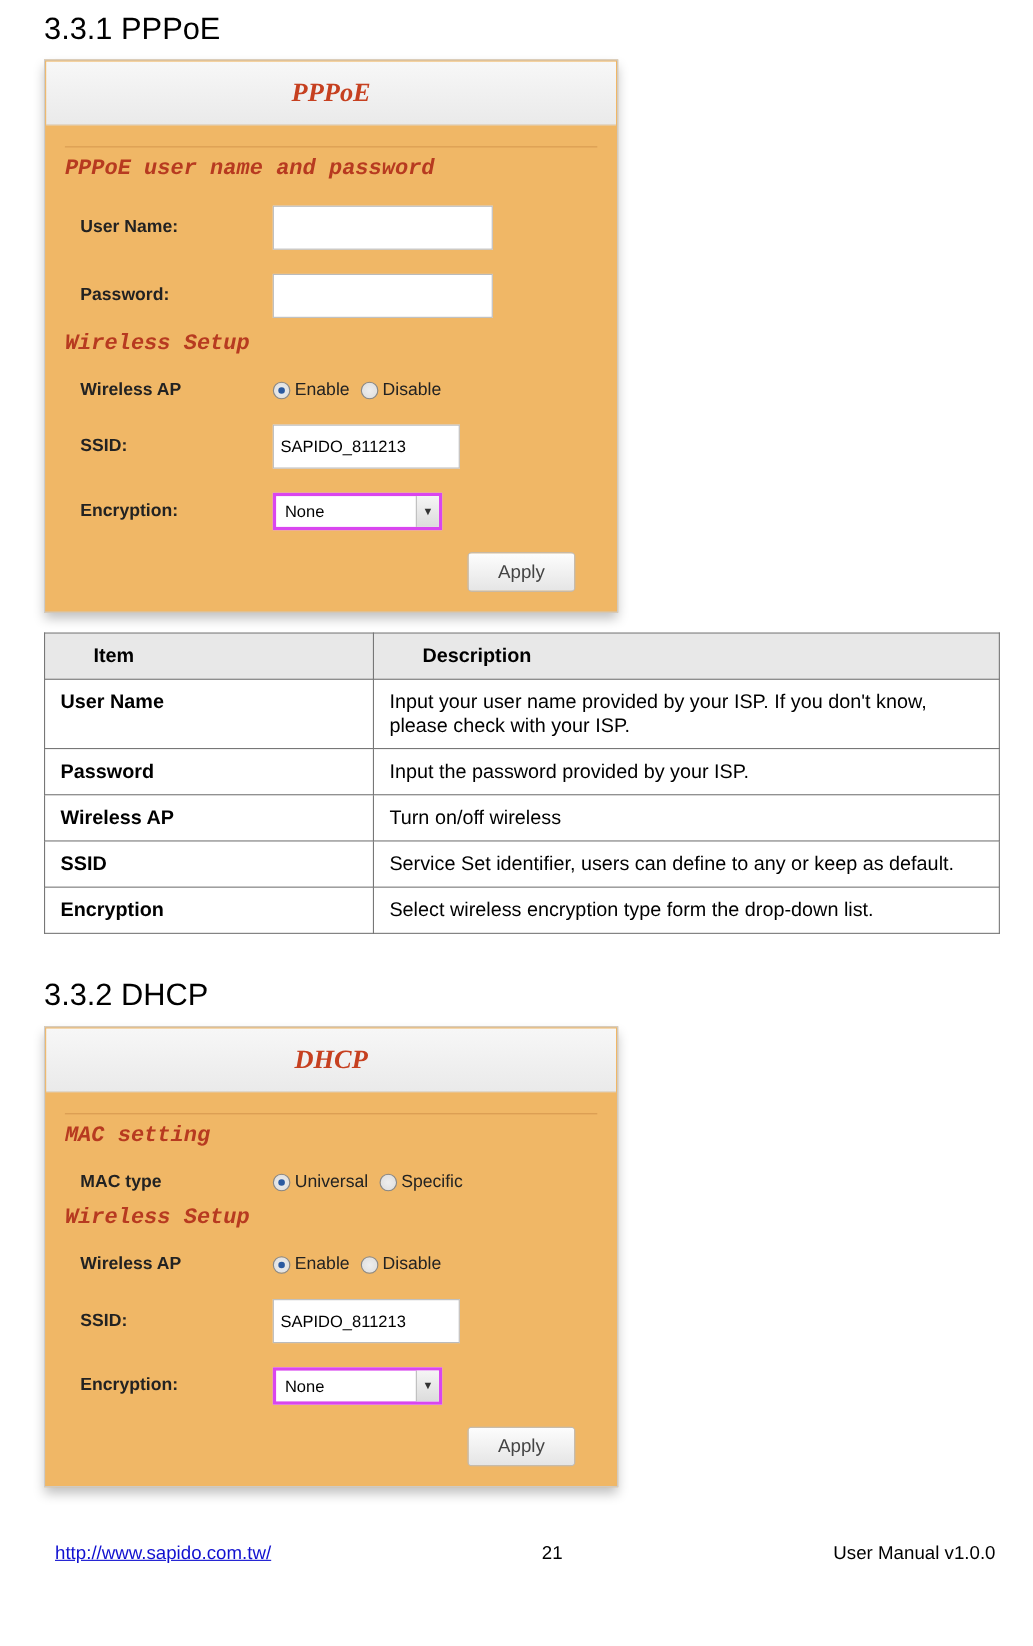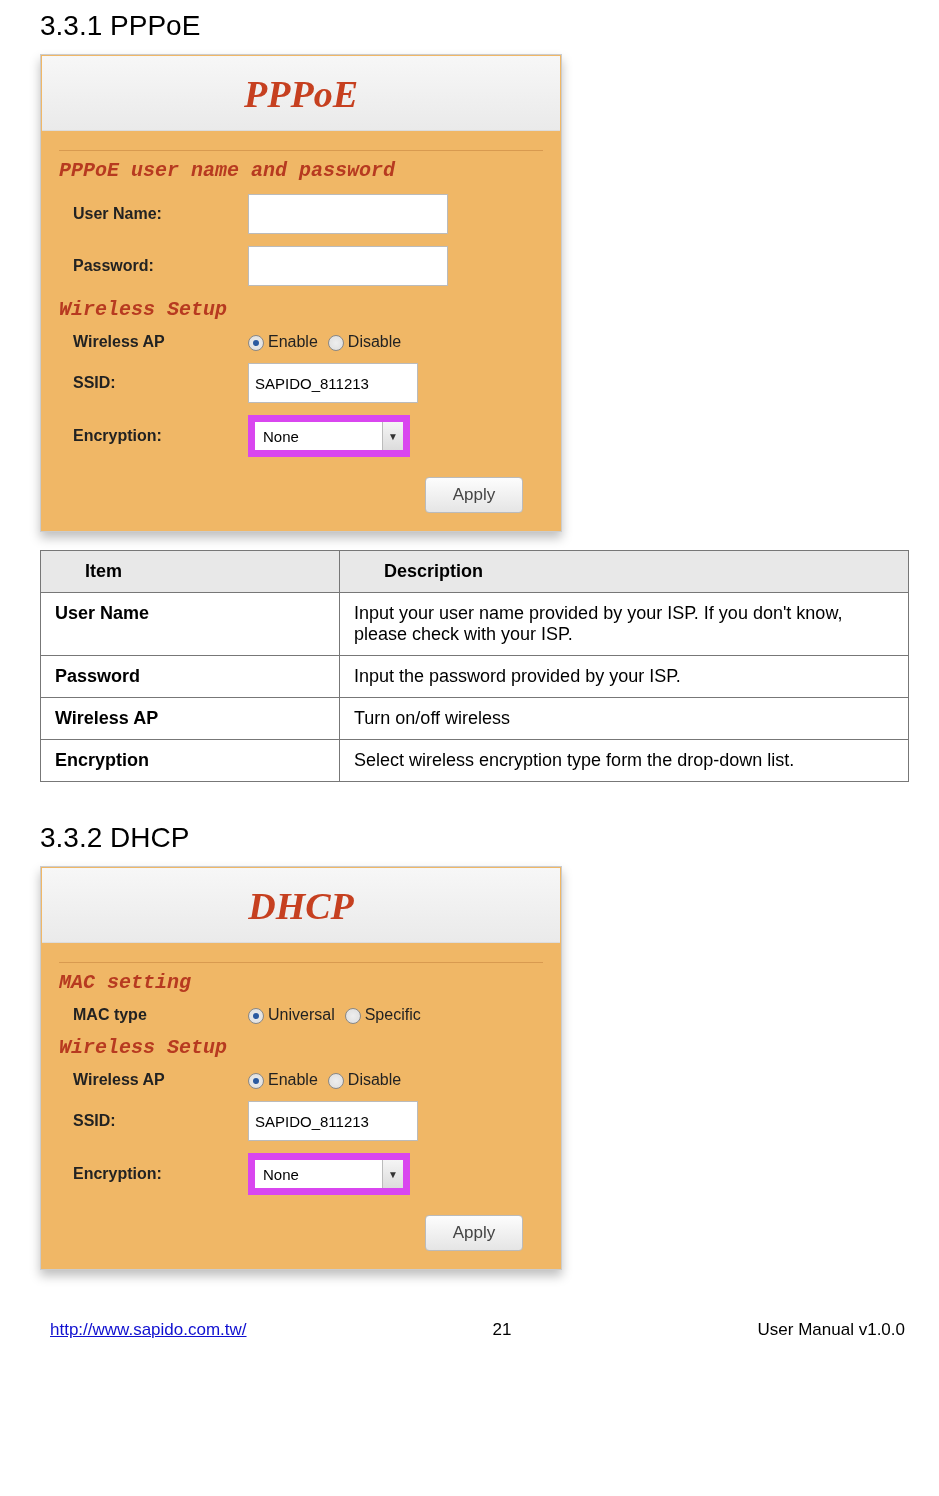--- a/index.html
+++ b/index.html
@@ -19,21 +19,21 @@
   }
   .panel {
     width: 520px;
     background: #f0b766;
     border: 1px solid #ccc;
     box-shadow: 0 6px 10px rgba(0,0,0,0.25);
     margin-bottom: 18px;
   }
   .panel-title {
     font-family: Georgia, 'Times New Roman', serif;
-    font-size: 38px;
+    font-size: 24px;
     font-weight: bold;
     font-style: italic;
     color: #c64020;
     text-align: center;
     padding: 16px 0 14px;
     border-bottom: 1px solid #ddd;
     background: linear-gradient(#f7f7f7,#eaeaea);
     margin: 1px;
   }
   .panel-body {
@@ -48,21 +48,21 @@
     font-family: Liberation Mono, monospace;
     font-size: 20px;
     font-style: italic;
     font-weight: bold;
     color: #b73a20;
     margin: 4px 0 10px 0;
   }
   .form-row {
     display: flex;
     align-items: center;
-    margin: 12px 0 12px 0;
+    margin: 22px 0 12px 0;
   }
   .form-label {
     width: 175px;
     font-size: 16px;
     color: #222;
     padding-left: 14px;
     font-weight: 600;
   }
   .form-field {
     flex: 1;
@@ -102,21 +102,21 @@
     background: #2b5aa0;
     border-radius: 50%;
     top: 4px;
     left: 4px;
   }
   .select-box {
     display: inline-flex;
     align-items: center;
     width: 148px;
     height: 28px;
-    border: 7px solid #d946ef;
+    border: 3px solid #d946ef;
     background: #fff;
     font-size: 15px;
   }
   .select-text {
     flex: 1;
     padding: 0 8px;
   }
   .select-arrow {
     width: 20px;
     height: 100%;
@@ -258,20 +258,24 @@
       </tr>
       <tr>
         <td class="col-item">Password</td>
         <td>Input the password provided by your ISP.</td>
       </tr>
       <tr>
         <td class="col-item">Wireless AP</td>
         <td>Turn on/off wireless</td>
       </tr>
       <tr>
+        <td class="col-item">SSID</td>
+        <td>Service Set identifier, users can define to any or keep as default.</td>
+      </tr>
+      <tr>
         <td class="col-item">Encryption</td>
         <td>Select wireless encryption type form the drop-down list.</td>
       </tr>
     </tbody>
   </table>
 
   <div class="section-heading">3.3.2    DHCP</div>
 
   <div class="panel">
     <div class="panel-title">DHCP</div>

